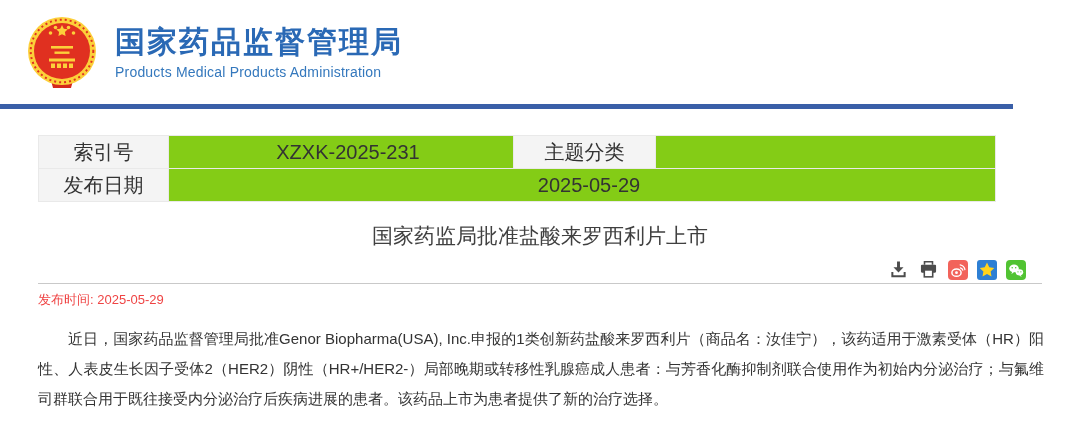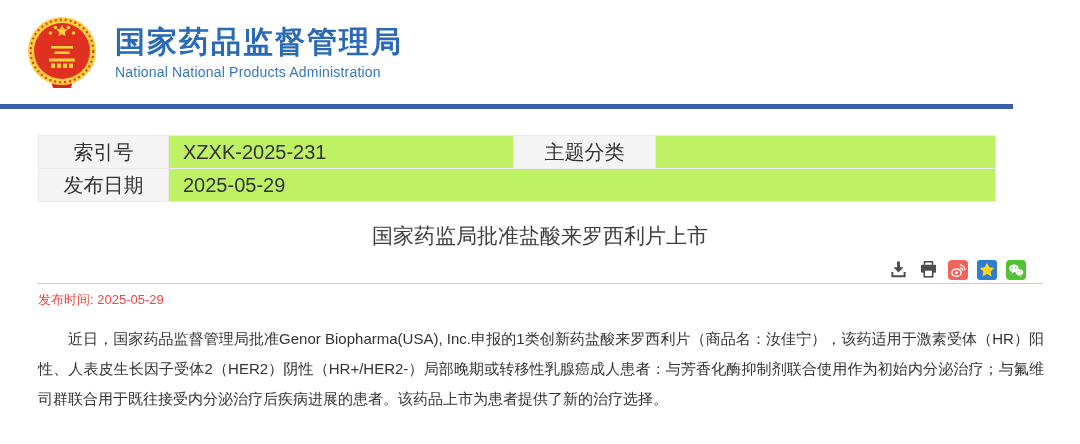--- a/index.html
+++ b/index.html
@@ -15,21 +15,21 @@
   .brand-zh { font-size:30px; font-weight:bold; color:#2a69b5; letter-spacing:2px; line-height:1.1; }
   .brand-en { font-size:14px; color:#3478bd; margin-top:6px; letter-spacing:0.2px; }
   .blue-bar { width:1013px; height:5px; background:#3a5fa8; }
 
   
   .content { margin-left:38px; width:1004px; }
 
   table.meta { border-collapse:collapse; table-layout:fixed; width:957px; margin-top:26px; font-size:20px; color:#333; }
   table.meta td { border:1px solid #e9e9e9; height:33px; overflow:hidden; white-space:nowrap; }
   td.lbl { background:#f4f4f4; text-align:center; }
-  td.val { background:#bef264; padding-left:14px; }
+  td.val { background:#84cc16; padding-left:14px;text-align:center; }
 
   .art-title { margin-top:19px; text-align:center; font-size:21px; color:#404040; font-weight:400; line-height:30px; }
 
   .tool-row { display:flex; justify-content:flex-end; align-items:center; gap:9px; margin-top:8px; padding-right:16px; height:21px; }
   .ticon { width:20px; height:20px; display:block; cursor:pointer; }
   .ticon.gray { width:21px; height:21px; }
   .hrule { border:none; border-top:1px solid #c9c9c9; margin-top:3px; width:1004px; }
   .pub-time { text-align:left; padding-right:50px; font-size:13px; color:#ef4444; margin-top:7px; }
 
   .body-text { margin-top:15px; width:1006px; font-size:15px; line-height:30px; color:#333; text-indent:2em; text-align:justify; }
@@ -55,21 +55,21 @@
         <rect x="30.5" y="37.5" width="15" height="2.4" fill="#fcd03a"></rect>
         <rect x="25" y="44.5" width="26" height="3" fill="#fcd03a"></rect>
         <rect x="27" y="49.5" width="4" height="4.5" fill="#fcd03a"></rect>
         <rect x="33" y="49.5" width="4" height="4.5" fill="#fcd03a"></rect>
         <rect x="39" y="49.5" width="4" height="4.5" fill="#fcd03a"></rect>
         <rect x="45" y="49.5" width="4" height="4.5" fill="#fcd03a"></rect>
       </svg>
     </div>
     <div class="brand">
       <div class="brand-zh">国家药品监督管理局</div>
-      <div class="brand-en">National National Products Administration</div>
+      <div class="brand-en">Products Medical Products Administration</div>
     </div>
   </div>
   <div class="blue-bar"></div>
 
   <div class="content">
 
     <table class="meta">
       <colgroup>
           <col style="width:130px">
           <col style="width:345px">

